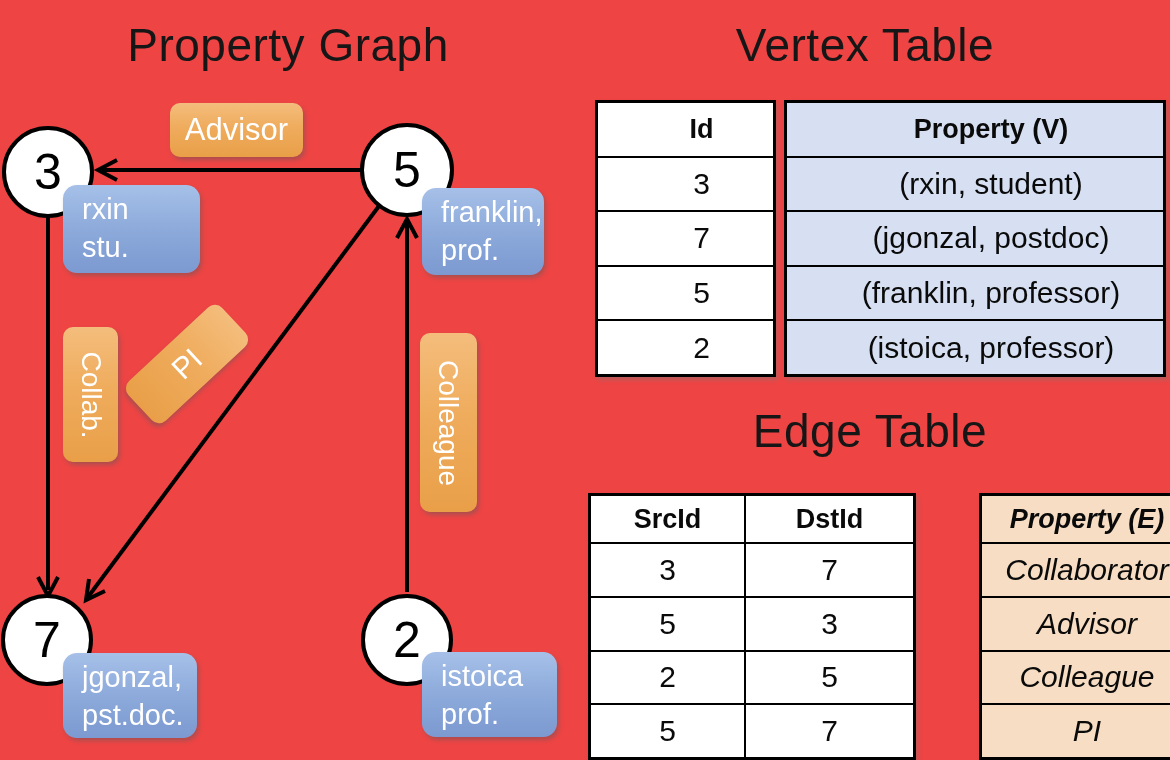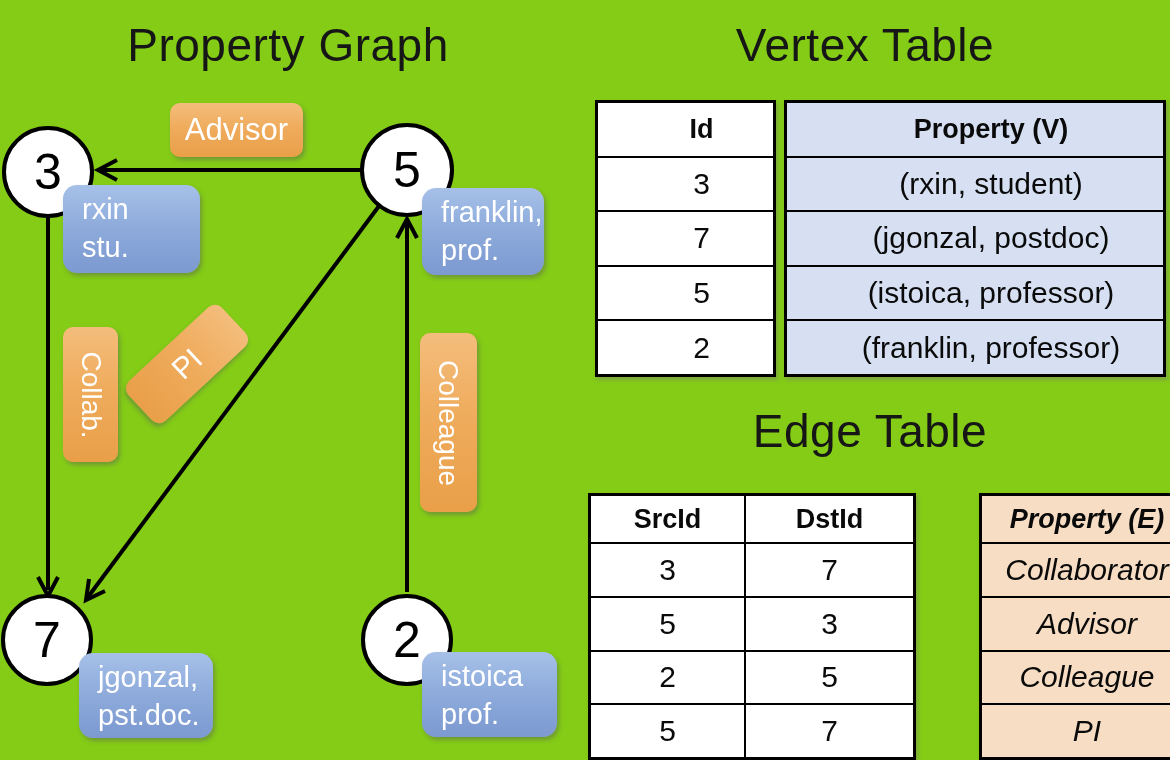--- a/index.html
+++ b/index.html
@@ -1,20 +1,20 @@
 <!DOCTYPE html>
 <html><head>
 <meta charset="utf-8">
 <style>
   html, body { margin: 0; padding: 0; background: #fff; }
   .canvas {
     position: relative;
     width: 1170px;
     height: 760px;
-    background: #84cc16;
+    background: #ef4444;
     overflow: hidden;
     font-family: "Liberation Sans", sans-serif;
     color: #111;
   }
 
   
   .fig-title {
     position: absolute;
     width: 400px;
     text-align: center;
@@ -156,43 +156,43 @@
   </div>
 
   <div class="blabel" style="left:63px; top:185px; width:137px; height:88px;">
     <div>rxin</div>
     <div>stu.</div>
   </div>
   <div class="blabel" style="left:422px; top:188px; width:122px; height:87px;">
     <div>franklin,</div>
     <div>prof.</div>
   </div>
-  <div class="blabel" style="left:79px; top:653px; width:134px; height:85px;">
+  <div class="blabel" style="left:63px; top:653px; width:134px; height:85px;">
     <div>jgonzal,</div>
     <div>pst.doc.</div>
   </div>
   <div class="blabel" style="left:422px; top:652px; width:135px; height:85px;">
     <div>istoica</div>
     <div>prof.</div>
   </div>
 
   <div class="tbox flexcol" style="left:595px; top:100px; width:181px; height:277px;">
     <div class="cell head">Id</div>
     <div class="cell">3</div>
     <div class="cell">7</div>
     <div class="cell">5</div>
     <div class="cell">2</div>
   </div>
 
   <div class="tbox flexcol vprop" style="left:784px; top:100px; width:382px; height:277px;">
     <div class="cell head">Property (V)</div>
     <div class="cell">(rxin, student)</div>
     <div class="cell">(jgonzal, postdoc)</div>
+    <div class="cell">(franklin, professor)</div>
     <div class="cell">(istoica, professor)</div>
-    <div class="cell">(franklin, professor)</div>
   </div>
 
   <div class="tbox etgrid" style="left:588px; top:493px; width:328px; height:267px;">
     <div class="cell head">SrcId</div>
     <div class="cell head bl">DstId</div>
 
     <div class="cell bt">3</div>
     <div class="cell bt bl">7</div>
 
     <div class="cell bt">5</div>

